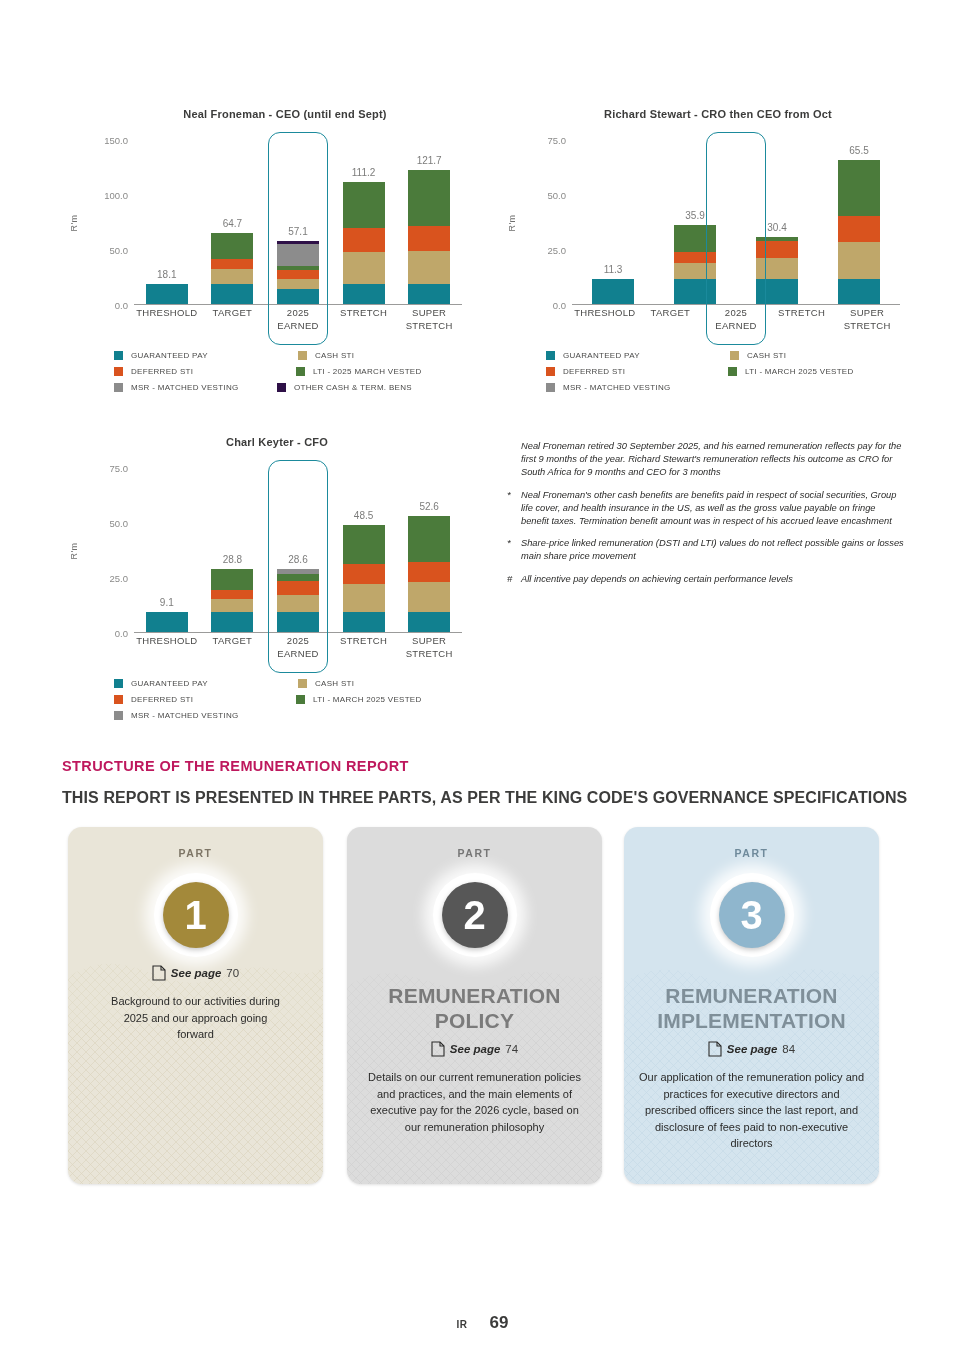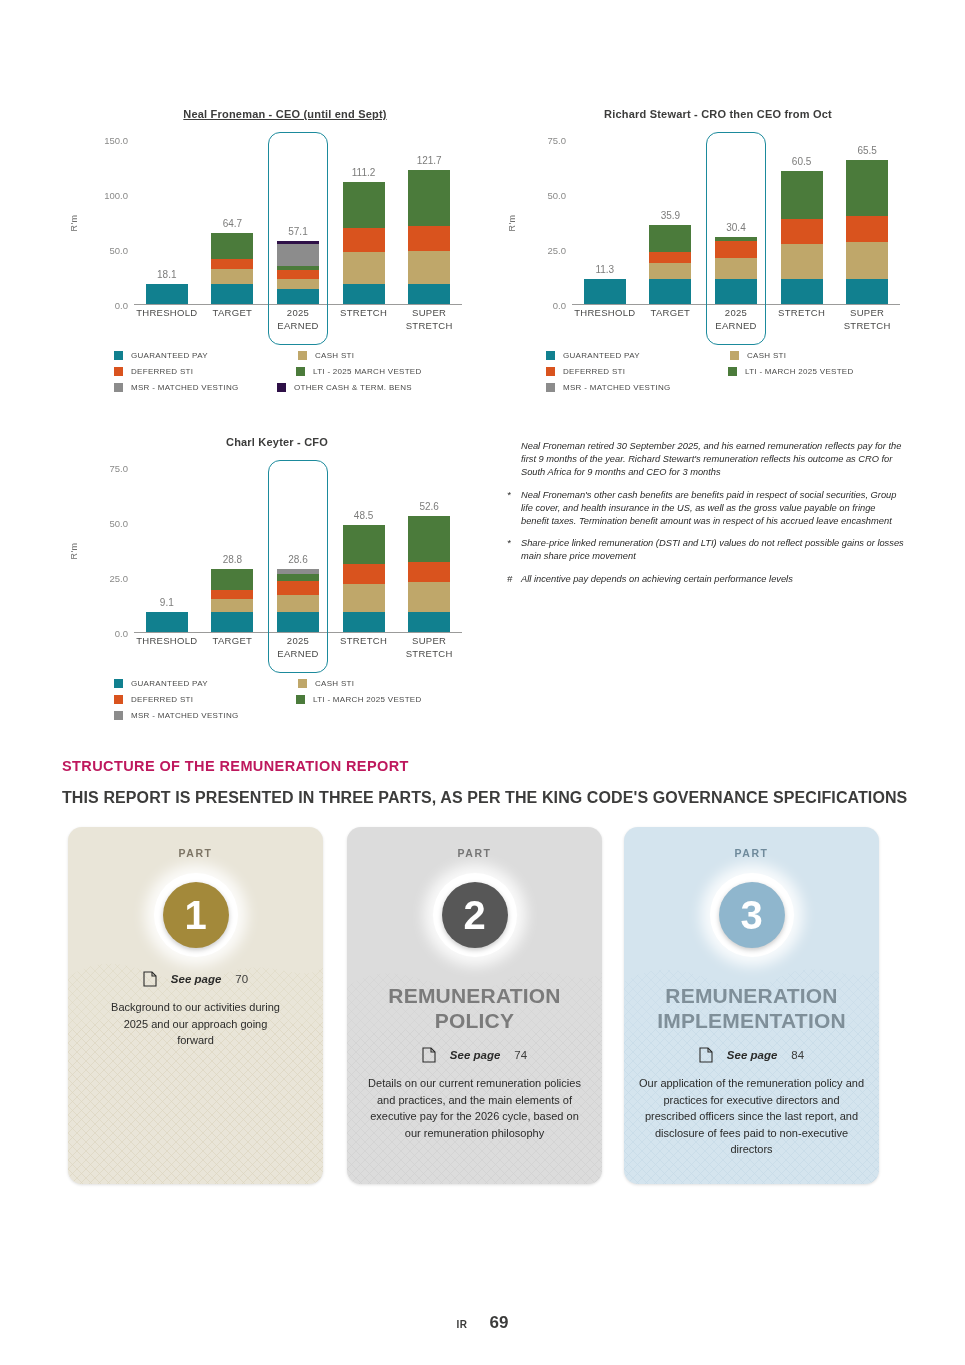--- a/index.html
+++ b/index.html
@@ -21,21 +21,21 @@
 
   .chart-title {
     text-align: center;
     font-size: 11px;
     font-weight: bold;
     color: #3c3c3b;
     letter-spacing: 0.2px;
     margin-bottom: 20px;
     font-family: "Liberation Sans", sans-serif;
   }
-  #chart-neal .chart-title   { padding-left: 46px; text-decoration: underline; }
+  #chart-neal .chart-title   { padding-left: 46px; }
   #chart-richard .chart-title{ padding-left: 36px; }
   #chart-charl .chart-title  { padding-left: 30px; }
 
   .plot-wrap { position: relative; height: 165px; }
 
   .axis-title {
     position: absolute;
     left: 4px; top: 50%;
     transform: translateY(-50%) rotate(-90deg);
     font-size: 9px; color: #6f6f6e;
@@ -179,23 +179,23 @@
   .card-heading {
     margin-top: 26px;
     font-size: 21px; font-weight: bold;
     line-height: 25px; letter-spacing: .2px;
     color: #7b7b7b;
   }
   #card-1 .card-heading { color: #7b7b7b; }
   #card-3 .card-heading { color: #7f8f99; }
 
   .see-page {
-    margin-top: 14px;
+    margin-top: 8px;
     display: flex; align-items: center; justify-content: center;
-    gap: 14px;
+    gap: 5px;
     font-size: 11.5px; color: #2b2b2a;
   }
   .see-page b { font-weight: bold; font-style: italic; }
   .see-page .pg { color: #3c3c3b; }
 
   .card-body {
     margin-top: 12px; padding: 0 14px;
     font-size: 11px; line-height: 16.5px;
     color: #2b2b2a;
   }
@@ -337,29 +337,20 @@
                 <div class="seg" style="background: rgb(75, 123, 59); height: 27.06px;"></div>
               </div>
             </div>
             <div class="bar-slot">
               <div class="bar-total" style="bottom: 70.88px;">30.4</div>
               <div class="bar-stack">
                 <div class="seg" style="background: rgb(17, 128, 143); height: 24.86px;"></div>
                 <div class="seg" style="background: rgb(191, 167, 106); height: 21.34px;"></div>
                 <div class="seg" style="background: rgb(217, 83, 30); height: 17.16px;"></div>
                 <div class="seg" style="background: rgb(75, 123, 59); height: 3.52px;"></div>
-              </div>
-            </div>
-            <div class="bar-slot">
-              <div class="bar-total" style="bottom: 137.1px;">60.5</div>
-              <div class="bar-stack">
-                <div class="seg" style="background: rgb(17, 128, 143); height: 24.86px;"></div>
-                <div class="seg" style="background: rgb(191, 167, 106); height: 35.42px;"></div>
-                <div class="seg" style="background: rgb(217, 83, 30); height: 24.42px;"></div>
-                <div class="seg" style="background: rgb(75, 123, 59); height: 48.4px;"></div>
               </div>
             </div>
             <div class="bar-slot">
               <div class="bar-total" style="bottom: 148.1px;">65.5</div>
               <div class="bar-stack">
                 <div class="seg" style="background: rgb(17, 128, 143); height: 24.86px;"></div>
                 <div class="seg" style="background: rgb(191, 167, 106); height: 37.18px;"></div>
                 <div class="seg" style="background: rgb(217, 83, 30); height: 25.52px;"></div>
                 <div class="seg" style="background: rgb(75, 123, 59); height: 56.54px;"></div>
               </div>

